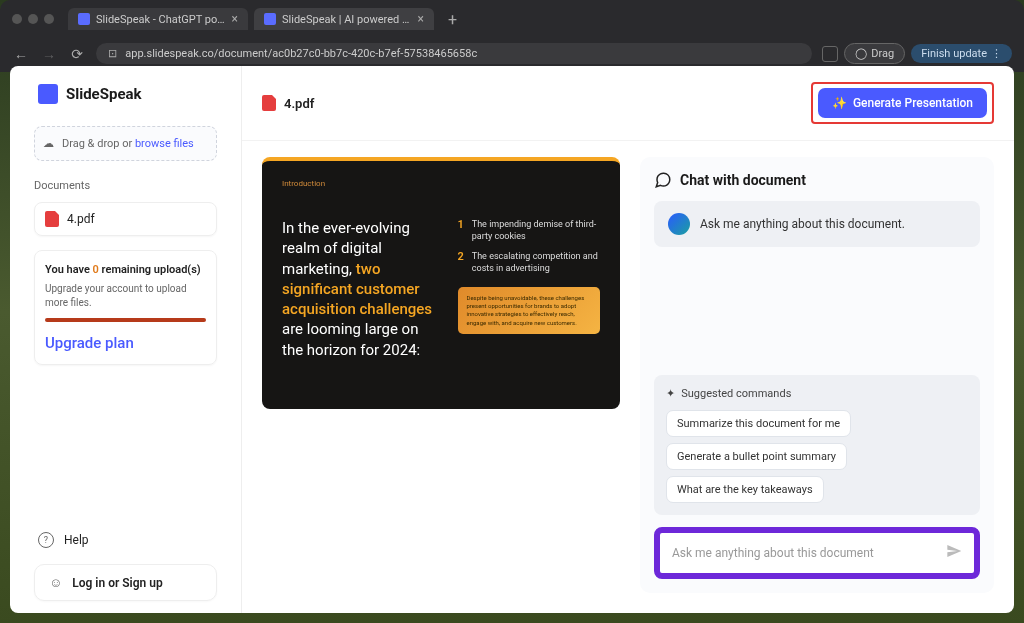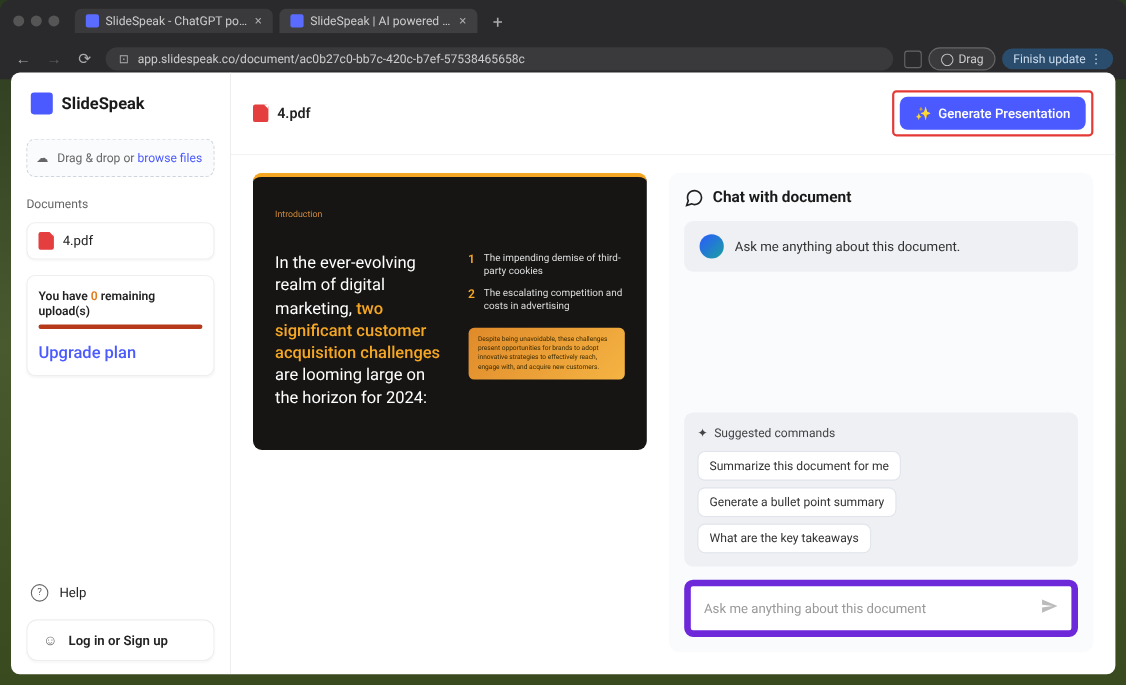--- a/index.html
+++ b/index.html
@@ -22,21 +22,21 @@
     .addr-icon { font-size: 11px; color: #aaa; }
     .right-ctrls { display: flex; align-items: center; gap: 6px; }
     .guest-pill { background: #3a3a3d; border: 1px solid #666; border-radius: 14px; padding: 3px 10px; font-size: 11px; color: #ccc; display: flex; align-items: center; gap: 4px; }
     .finish-pill { background: #2b4d6d; border-radius: 14px; padding: 3px 10px; font-size: 11px; color: #cde; display: flex; align-items: center; gap: 4px; }
     .ext-icon { width:16px; height:16px; border:1px solid #666; border-radius:3px; }
 
     
     .app { position: absolute; top: 66px; left: 10px; right: 10px; bottom: 10px; background: #fff; border-radius: 8px; display: flex; overflow: hidden; }
     
     
-    .sidebar { width: 200px; border-right: 1px solid #eee; display: flex; flex-direction: column; padding: 18px 14px 12px; }
+    .sidebar { width: 232px; border-right: 1px solid #eee; display: flex; flex-direction: column; padding: 18px 24px 12px; }
     .logo-row { display: flex; align-items: center; gap: 8px; margin-bottom: 22px; padding-left: 4px;}
     .logo-cube { width: 20px; height: 20px; background: #4a5aff; border-radius: 3px; position: relative; }
     .logo-text { font-size: 15px; font-weight: 700; color: #1a1a1a; }
     .dropzone { border: 1px dashed #d0d4dd; background:#fafbfd; border-radius: 8px; padding: 10px 8px; display: flex; align-items: center; gap: 8px; font-size: 11px; color: #666; margin-bottom: 18px; }
     .dropzone a { color: #4a5aff; text-decoration: none; }
     .section-label { font-size: 11px; color: #666; margin-bottom: 10px; }
     .doc-item { display: flex; align-items: center; gap: 8px; padding: 8px 10px; border: 1px solid #eee; border-radius: 8px; box-shadow: 0 1px 2px rgba(0,0,0,0.04); font-size: 12px; color: #222; margin-bottom: 14px; }
     .pdf-icon { width: 14px; height: 16px; background: #e53e3e; border-radius: 2px; position: relative; }
     .pdf-icon::after { content:''; position:absolute; top:0; right:0; width:0; height:0; border-left:4px solid transparent; border-top:4px solid #fff;}
     .upload-card { border: 1px solid #eee; border-radius: 8px; padding: 12px 10px; box-shadow: 0 1px 2px rgba(0,0,0,0.04); }
@@ -55,21 +55,21 @@
     .topbar { display: flex; align-items: center; justify-content: space-between; padding: 16px 20px; border-bottom: 1px solid #f2f2f2;}
     .doc-title { display: flex; align-items: center; gap: 8px; font-size: 13px; font-weight: 600; color: #222; }
     .gen-btn-wrap { border: 2px solid #e53935; padding: 4px 5px; border-radius: 4px; }
     .gen-btn { background: #4a5aff; color: #fff; font-size: 12px; font-weight: 500; padding: 8px 14px; border-radius: 7px; border: none; display: flex; align-items: center; gap: 6px; }
     .wand { font-size: 12px; }
 
     .content { flex: 1; display: flex; gap: 20px; padding: 16px 20px 20px 20px; }
     
     
     .slide { width: 358px; height: 252px; background: #161514; border-radius: 8px; border-top: 4px solid #f5a623; padding: 18px 20px 20px; color: #fff; position: relative; overflow:hidden;}
-    .slide-label { font-size: 8px; color: #d08a3a; margin-bottom: 30px; margin-top: 11px; }
+    .slide-label { font-size: 8px; color: #d08a3a; margin-bottom: 30px; }
     .slide-body { display: flex; gap: 18px; }
     .slide-left { flex: 1.05; }
     .slide-heading { font-size: 15px; font-weight: 400; line-height: 1.35; }
     .highlight { color: #f5a623; font-weight: 500;}
     .slide-right { flex: 0.95; display: flex; flex-direction: column; gap: 8px; }
     .num-item { display: flex; gap: 8px; }
     .num { color: #f5a623; font-size: 11px; font-weight: 600; }
     .num-text { font-size: 9px; color: #ddd; line-height: 1.35;}
     .callout { background: linear-gradient(135deg, #e08a2a, #f5b443); border-radius: 5px; padding: 7px 9px; font-size: 6px; color: #3a2a00; line-height: 1.4; margin-top: 4px;}
 
@@ -146,20 +146,21 @@
     </div>
     <div class="section-label">Documents</div>
     <div class="doc-item">
       <div class="pdf-icon"></div>
       <span>4.pdf</span>
     </div>
     <div class="upload-card">
       <div class="upload-title">
         <span>You have </span><span class="zero">0</span><span> remaining upload(s)</span>
       </div>
+      <div class="upload-desc">Upgrade your account to upload more files.</div>
       <div class="progress"></div>
       <div class="upgrade-link">Upgrade plan</div>
     </div>
     <div class="spacer"></div>
     <div class="bottom-link">
       <div class="icon-circle">?</div>
       <span>Help</span>
     </div>
     <div class="login-btn">
       <span style="font-size:13px;color:#666">☺</span>

